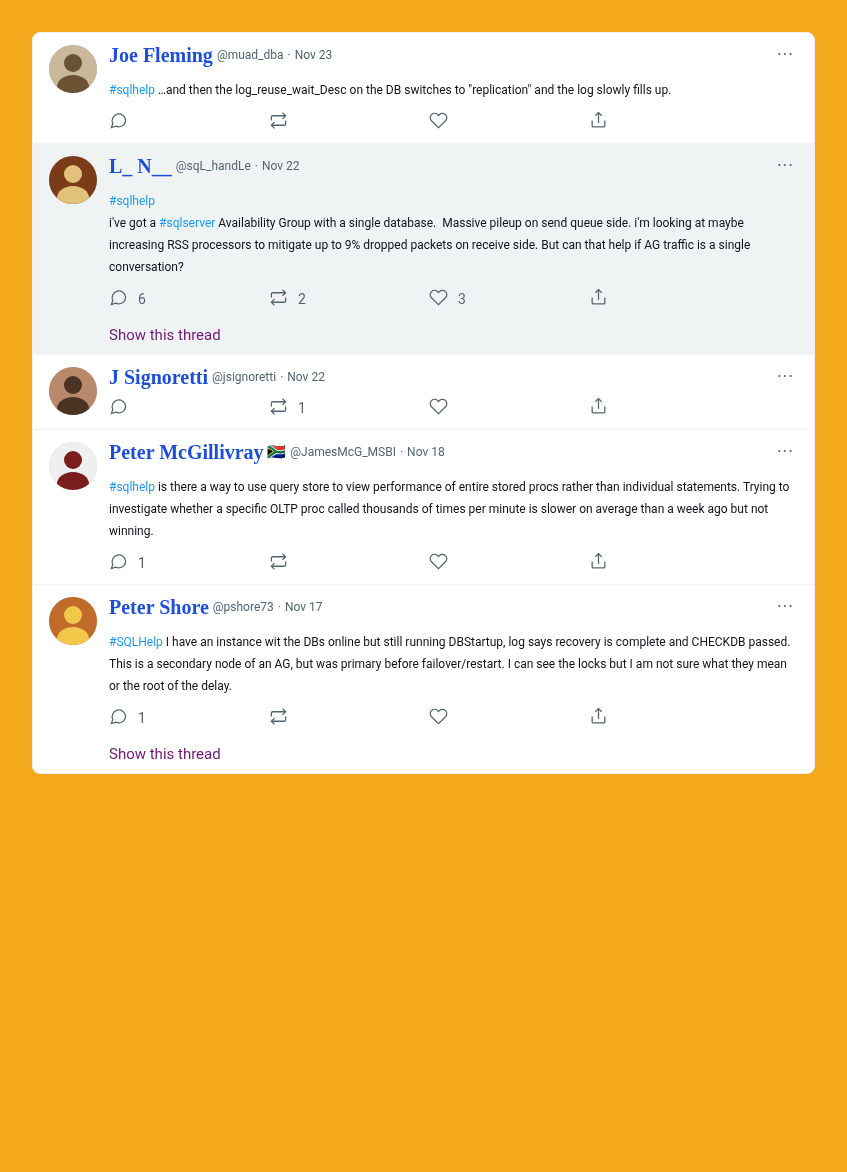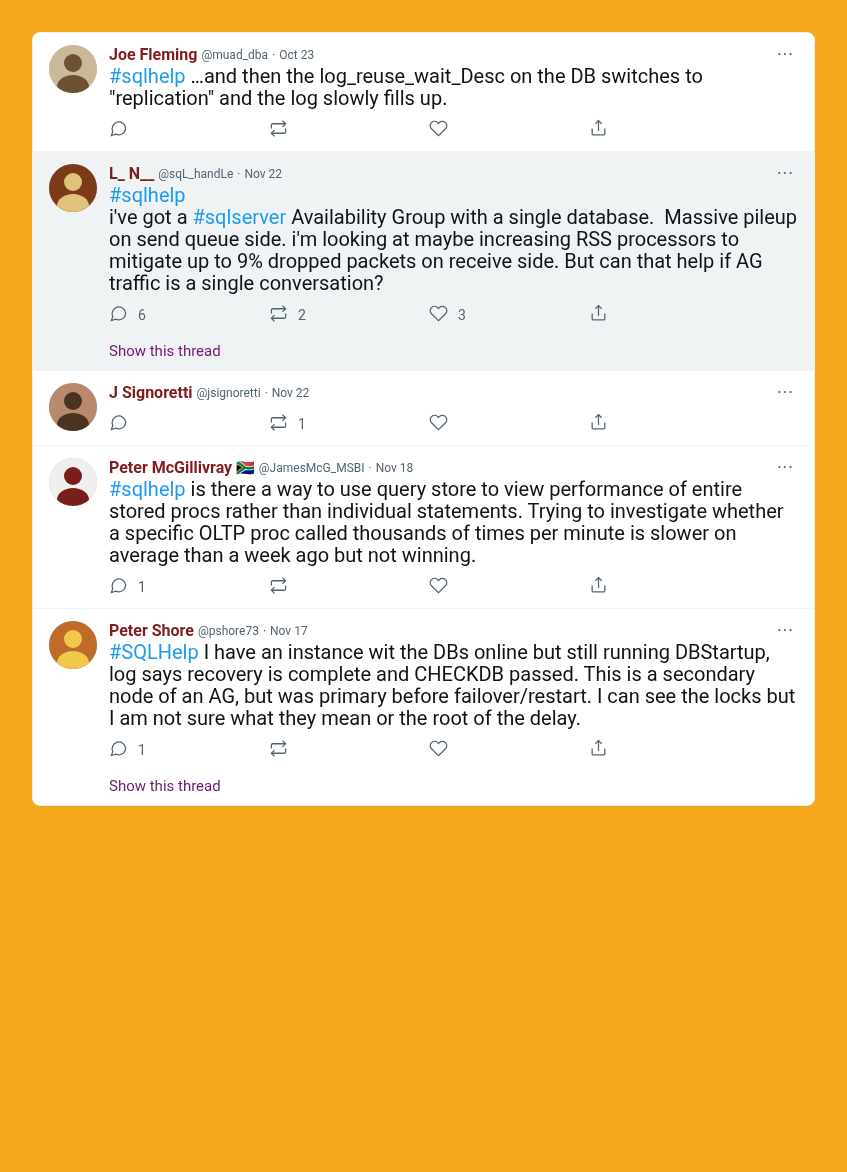--- a/index.html
+++ b/index.html
@@ -26,30 +26,30 @@
   .avatar {
     width: 48px; height: 48px; border-radius: 50%;
     flex: 0 0 48px;
     margin-right: 12px;
     background: #ccc;
     display: block;
     overflow: hidden;
   }
   .body { flex: 1; min-width: 0; }
   .headline { display: flex; align-items: center; gap: 4px; line-height: 20px; }
-  .name { font-weight: 700; color: #7f1d1d; font-size: 16px; }
+  .name { font-weight: 700; color: #1d4ed8; font-size: 20px; font-family: Liberation Serif, serif; }
   .flag { font-size: 15px; }
   .handle, .dot, .date { color: #536471; font-size: 12px; }
   .headline .spacer { flex: 1; }
   .more { color: #536471; font-size: 18px; letter-spacing: 1px; cursor: pointer; padding: 0 4px; }
   .content {
     color: #0f1419;
-    font-size: 20px;
+    font-size: 12px;
     line-height: 22px;
-    margin-top: 0;
+    margin-top: 14px;
     white-space: pre-wrap;
   }
   .content .hash, .content .link { color: #1d9bf0; text-decoration: none; }
   .actions {
     display: flex;
     justify-content: space-between;
     max-width: 520px;
     margin-top: 10px;
     color: #536471;
   }
@@ -71,21 +71,21 @@
           <rect width="48" height="48" fill="#c9b89a"></rect>
           <circle cx="24" cy="18" r="9" fill="#6b5233"></circle>
           <ellipse cx="24" cy="42" rx="16" ry="12" fill="#6b5233"></ellipse>
         </svg>
       </span>
       <div class="body">
         <div class="headline">
           <span class="name">Joe Fleming</span>
           <span class="handle">@muad_dba</span>
           <span class="dot">·</span>
-          <span class="date">Oct 23</span>
+          <span class="date">Nov 23</span>
           <span class="spacer"></span>
           <span class="more">···</span>
         </div>
         <div class="content"><span class="hash">#sqlhelp</span><span> …and then the log_reuse_wait_Desc on the DB switches to "replication" and the log slowly fills up.</span></div>
         <div class="actions">
           <div class="action">
             <span><svg viewBox="0 0 24 24" fill="none" stroke="currentColor" stroke-width="1.6">
                 <path d="M21 11.5a8.38 8.38 0 0 1-8.5 8.5 9.9 9.9 0 0 1-4-.8L3 21l1.8-5.2A8.5 8.5 0 1 1 21 11.5z"></path>
               </svg></span>
             <span></span>

